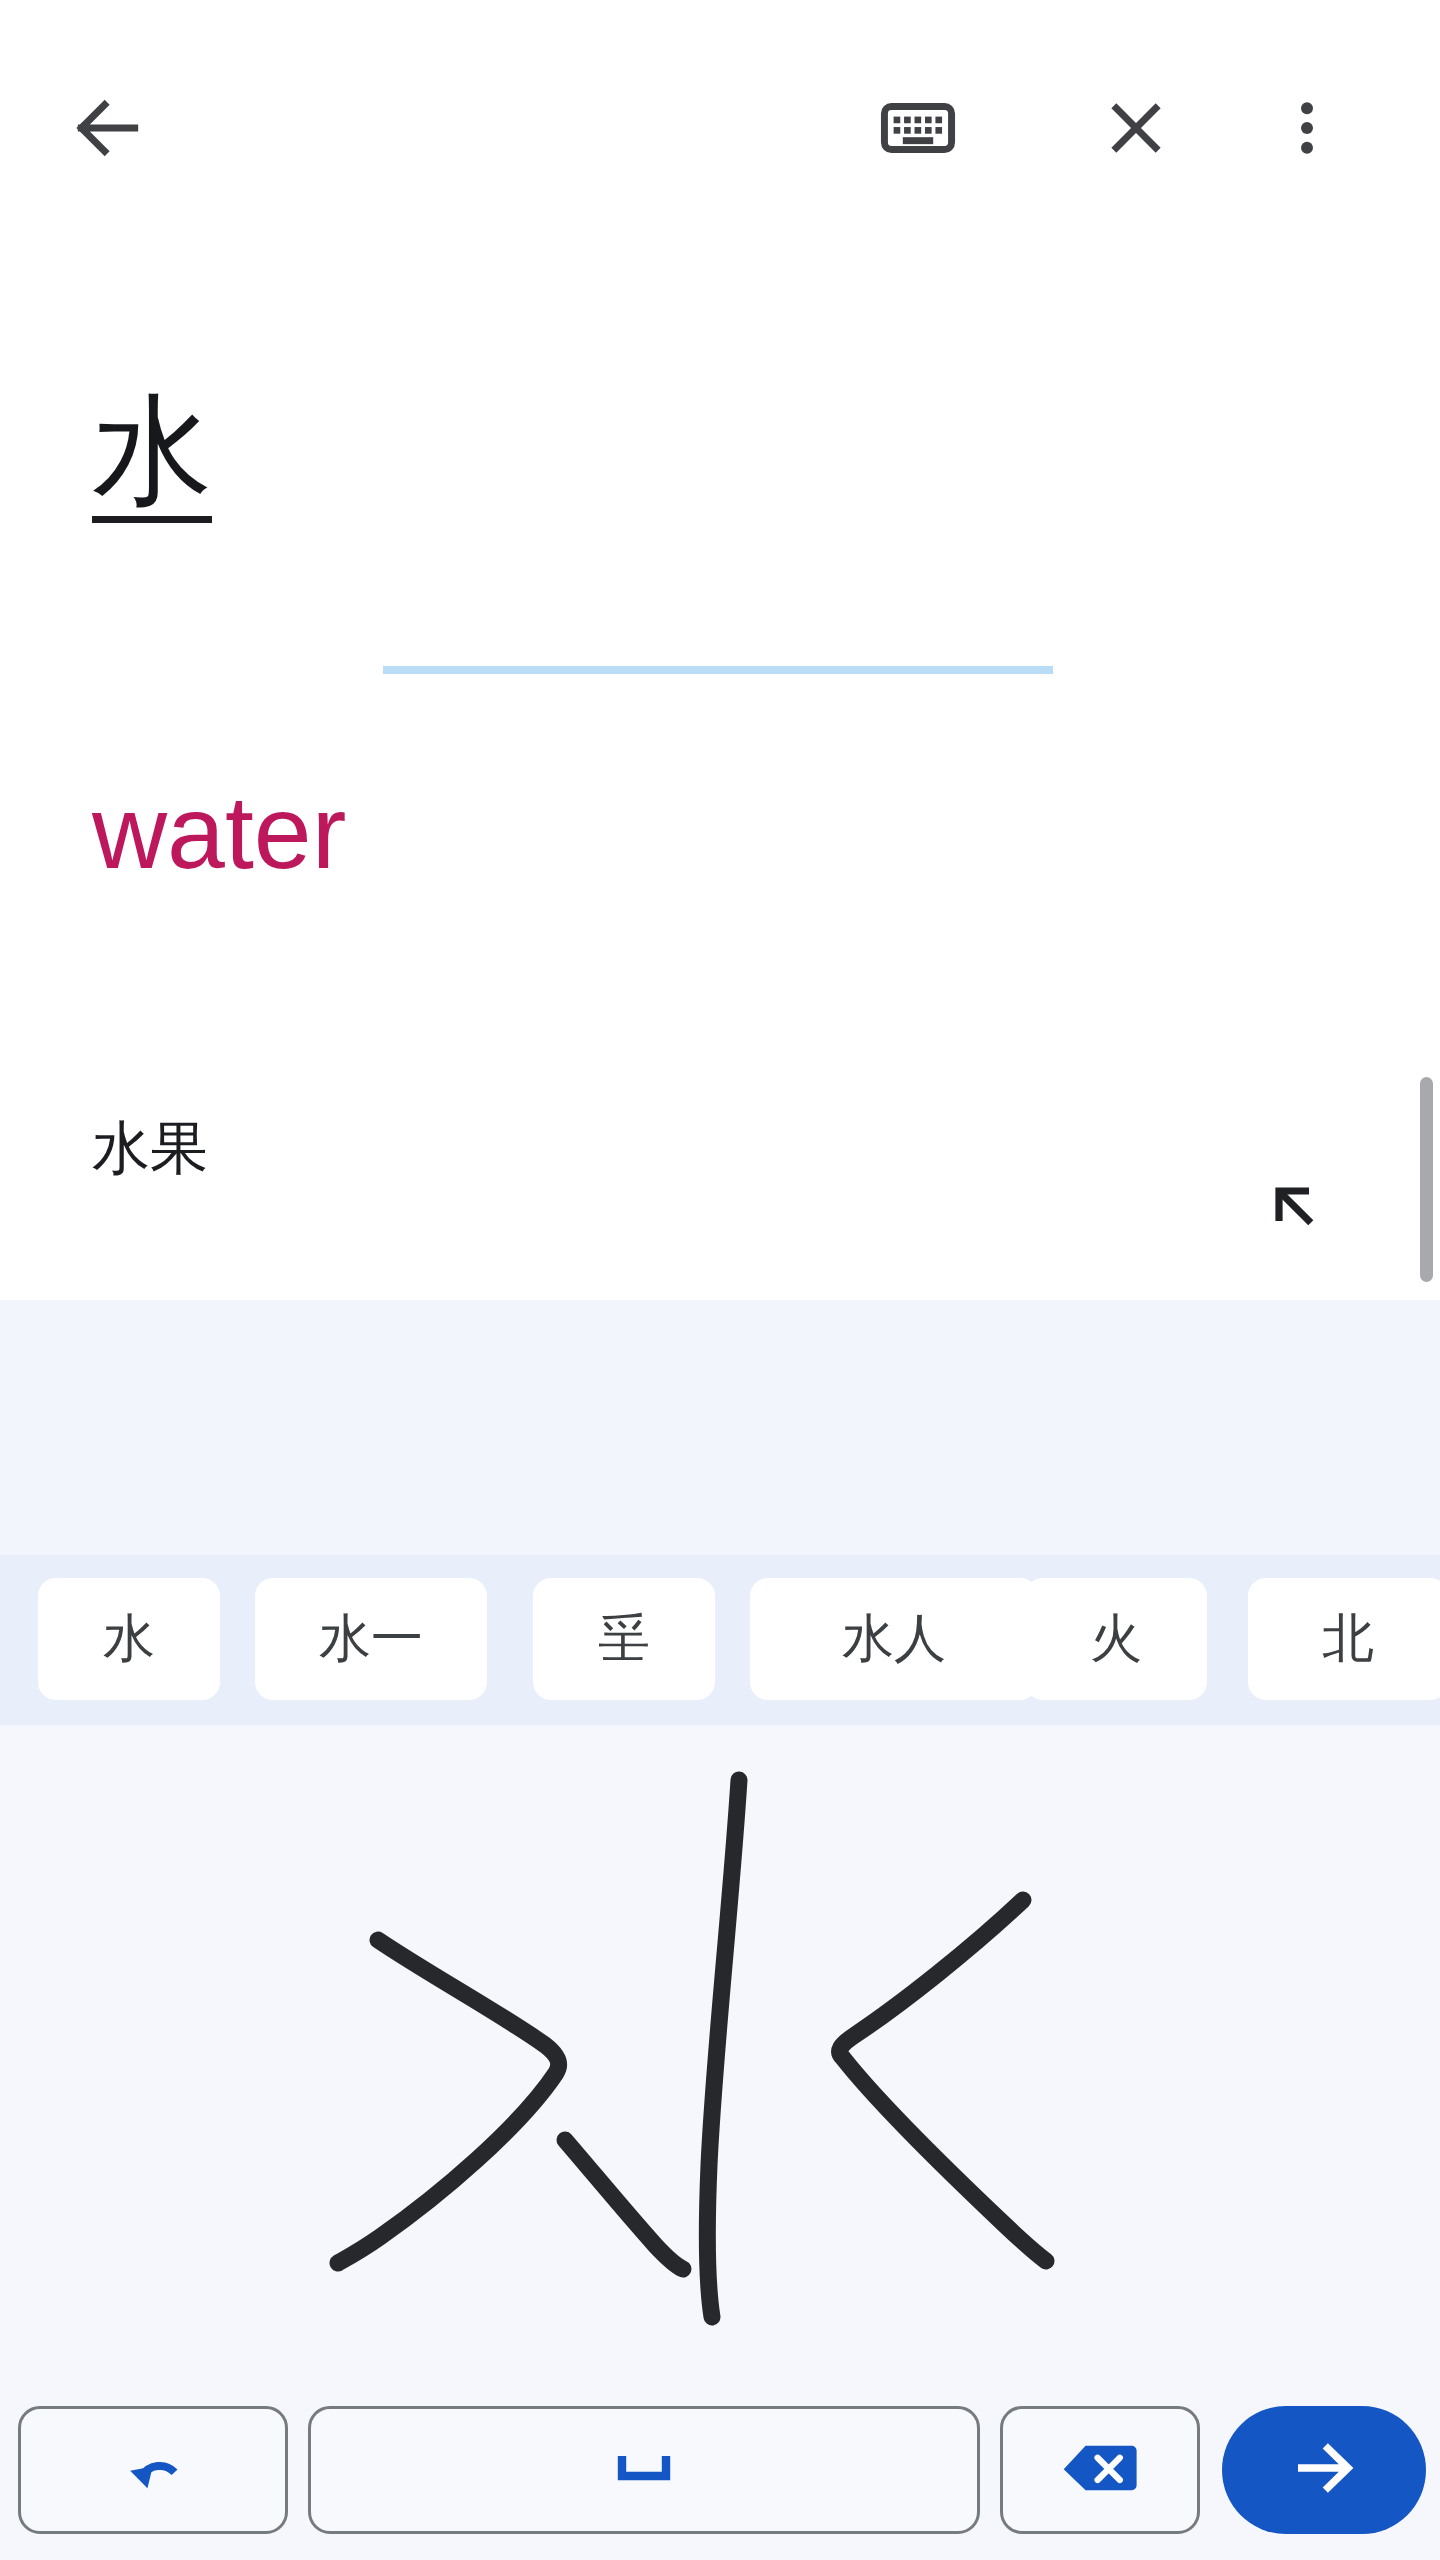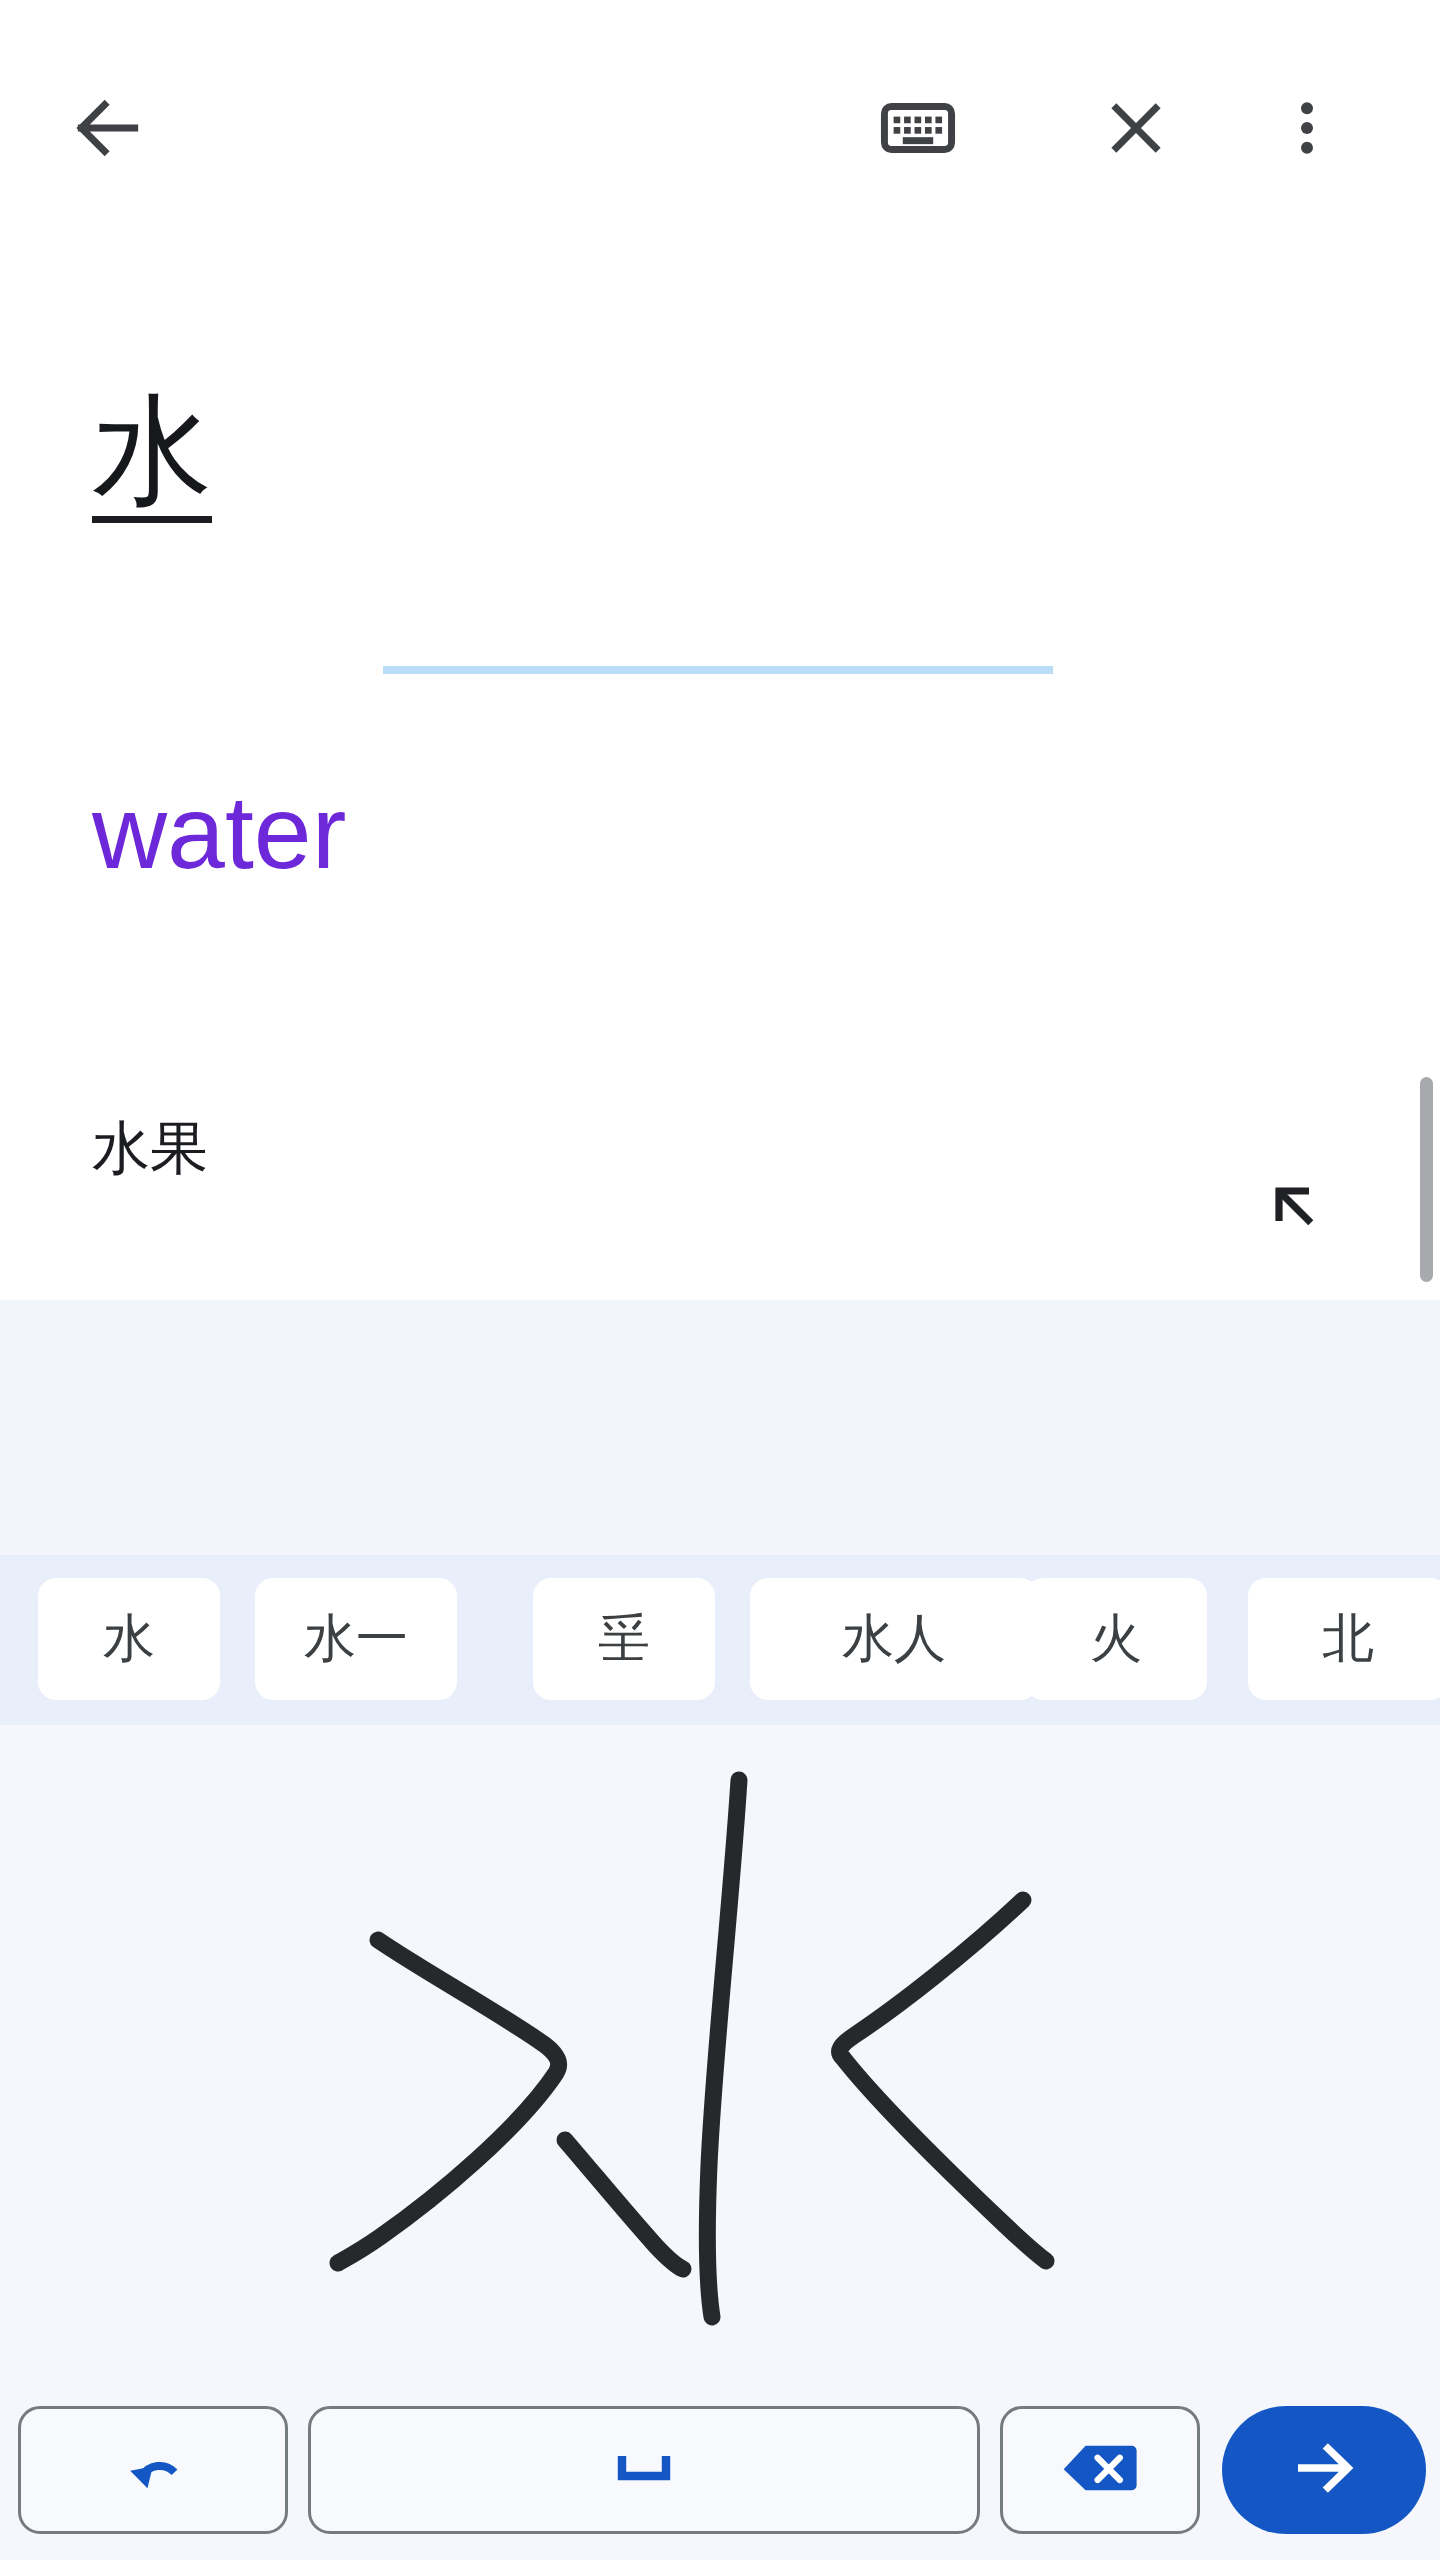--- a/index.html
+++ b/index.html
@@ -71,21 +71,21 @@
     height: 8px;
     background: #b9ddf7;
   }
 
   .translation-text {
     position: absolute;
     left: 92px;
     top: 780px;
     font-size: 104px;
     line-height: 1.0;
-    color: #6d28d9;
+    color: #be185d;
     font-weight: 400;
   }
 
   .suggest-row {
     position: absolute;
     left: 0;
     top: 1075px;
     width: 1398px;
     height: 210px;
   }
@@ -266,21 +266,21 @@
 
     
 
     
   </div>
 
   <div class="candbar" id="candbar">
       <div class="cand" style="left: 38px; width: 182px;">
         <span>水</span>
       </div>
-      <div class="cand" style="left: 255px; width: 202px;">
+      <div class="cand" style="left: 255px; width: 232px;">
         <span>水一</span>
       </div>
       <div class="cand" style="left: 533px; width: 182px;">
         <span>㸒</span>
       </div>
       <div class="cand" style="left: 750px; width: 288px;">
         <span>水人</span>
       </div>
       <div class="cand" style="left: 1025px; width: 182px;">
         <span>火</span>

